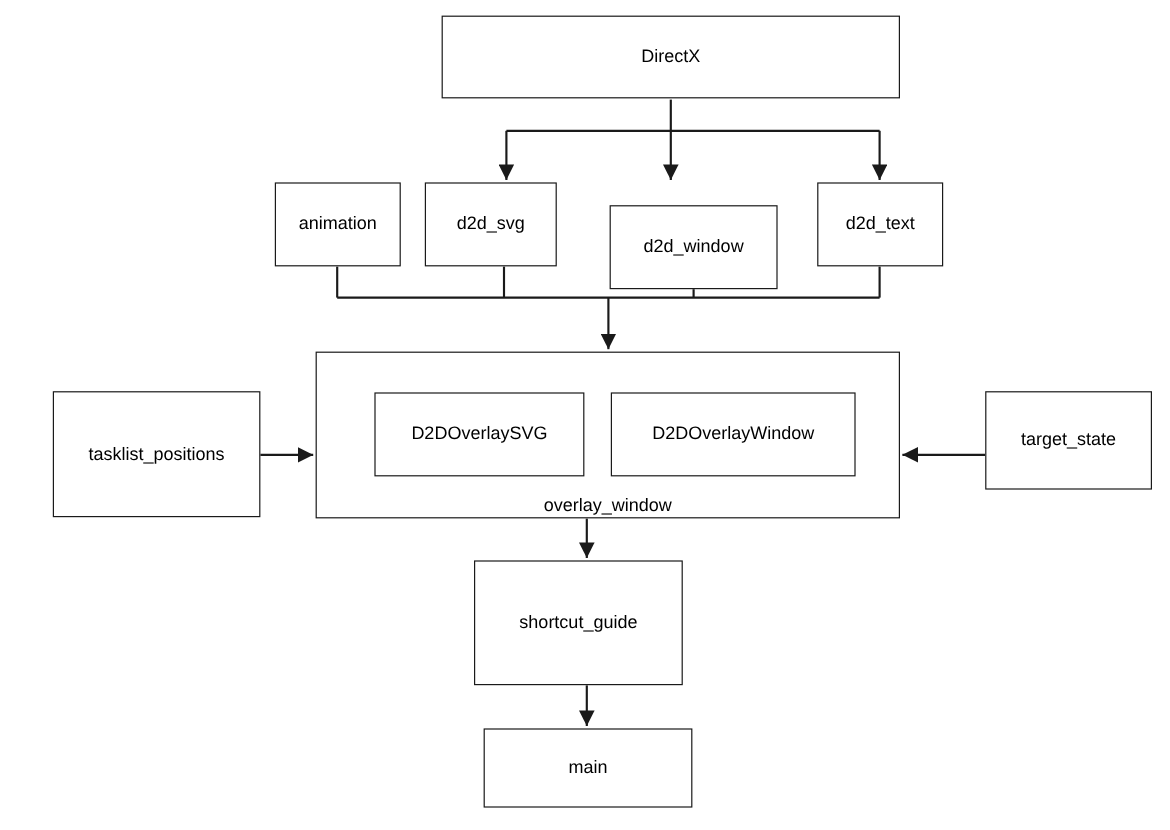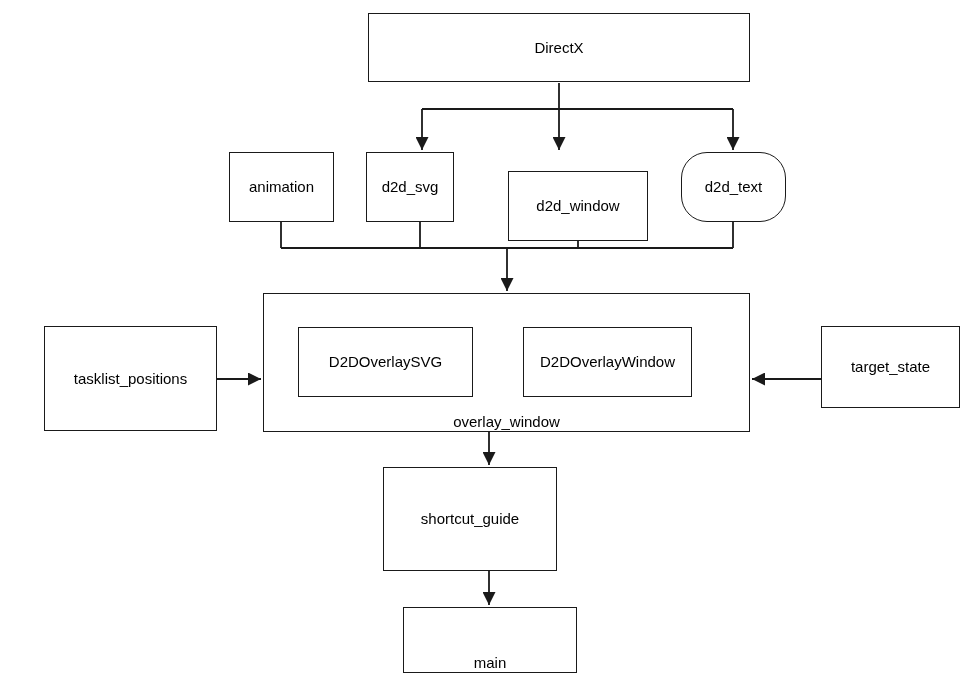--- a/index.html
+++ b/index.html
@@ -45,20 +45,21 @@
   }
   .container-node {
     justify-content: flex-end;
     flex-direction: column;
   }
   .container-node > .label {
     margin-top: 8px;
   }
   .inner-node {
     border-width: 1.4px;
+    margin-left: 14px;
   }
 </style>
 </head>
 <body>
 
 <div id="canvas">
 
   <svg id="edges" viewBox="0 0 975 692" xmlns="http://www.w3.org/2000/svg">
     <defs>
       <marker id="ah" viewBox="0 0 10 10" refX="10" refY="5" markerWidth="13" markerHeight="13" markerUnits="userSpaceOnUse" orient="auto">
@@ -101,51 +102,51 @@
   </svg>
 
   <div class="node" style="left:229px; top:152px; width:105px; height:70px;">
     <span class="label">animation</span>
   </div>
 
   <div class="node" style="left:368px; top:13px; width:382px; height:69px;">
     <span class="label">DirectX</span>
   </div>
 
-  <div class="node" style="left:366px; top:152px; width:88px; height:70px;">
+  <div class="node" style="left:354px; top:152px; width:110px; height:70px;">
     <span class="label">d2d_svg</span>
   </div>
 
   <div class="node" style="left:508px; top:152px; width:140px; height:70px;margin-top:19px;">
     <span class="label">d2d_window</span>
   </div>
 
-  <div class="node" style="left:681px; top:152px; width:105px; height:70px;border-radius:26px;">
+  <div class="node" style="left:681px; top:152px; width:105px; height:70px;">
     <span class="label">d2d_text</span>
   </div>
 
   <div class="node container-node" style="left:263px; top:293px; width:487px; height:139px;">
     <span class="label">overlay_window</span>
     <div class="node inner-node" style="left:34px; top:33px; width:175px; height:70px;">
       <span class="label">D2DOverlaySVG</span>
     </div>
-    <div class="node inner-node" style="left:259px; top:33px; width:169px; height:70px;">
+    <div class="node inner-node" style="left:231px; top:33px; width:204px; height:70px;">
       <span class="label">D2DOverlayWindow</span>
     </div>
   </div>
 
   <div class="node" style="left:20px; top:326px; width:173px; height:105px;margin-left:24px;">
     <span class="label">tasklist_positions</span>
   </div>
 
   <div class="node" style="left:821px; top:326px; width:139px; height:82px;">
     <span class="label">target_state</span>
   </div>
 
-  <div class="node" style="left:383px; top:467px; width:174px; height:104px;">
+  <div class="node" style="left:395px; top:467px; width:174px; height:104px;">
     <span class="label">shortcut_guide</span>
   </div>
 
-  <div class="node" style="left:403px; top:607px; width:174px; height:66px;align-items:flex-end;">
+  <div class="node" style="left:403px; top:607px; width:174px; height:66px;">
     <span class="label">main</span>
   </div>
 
 </div>
 
 </body></html>

